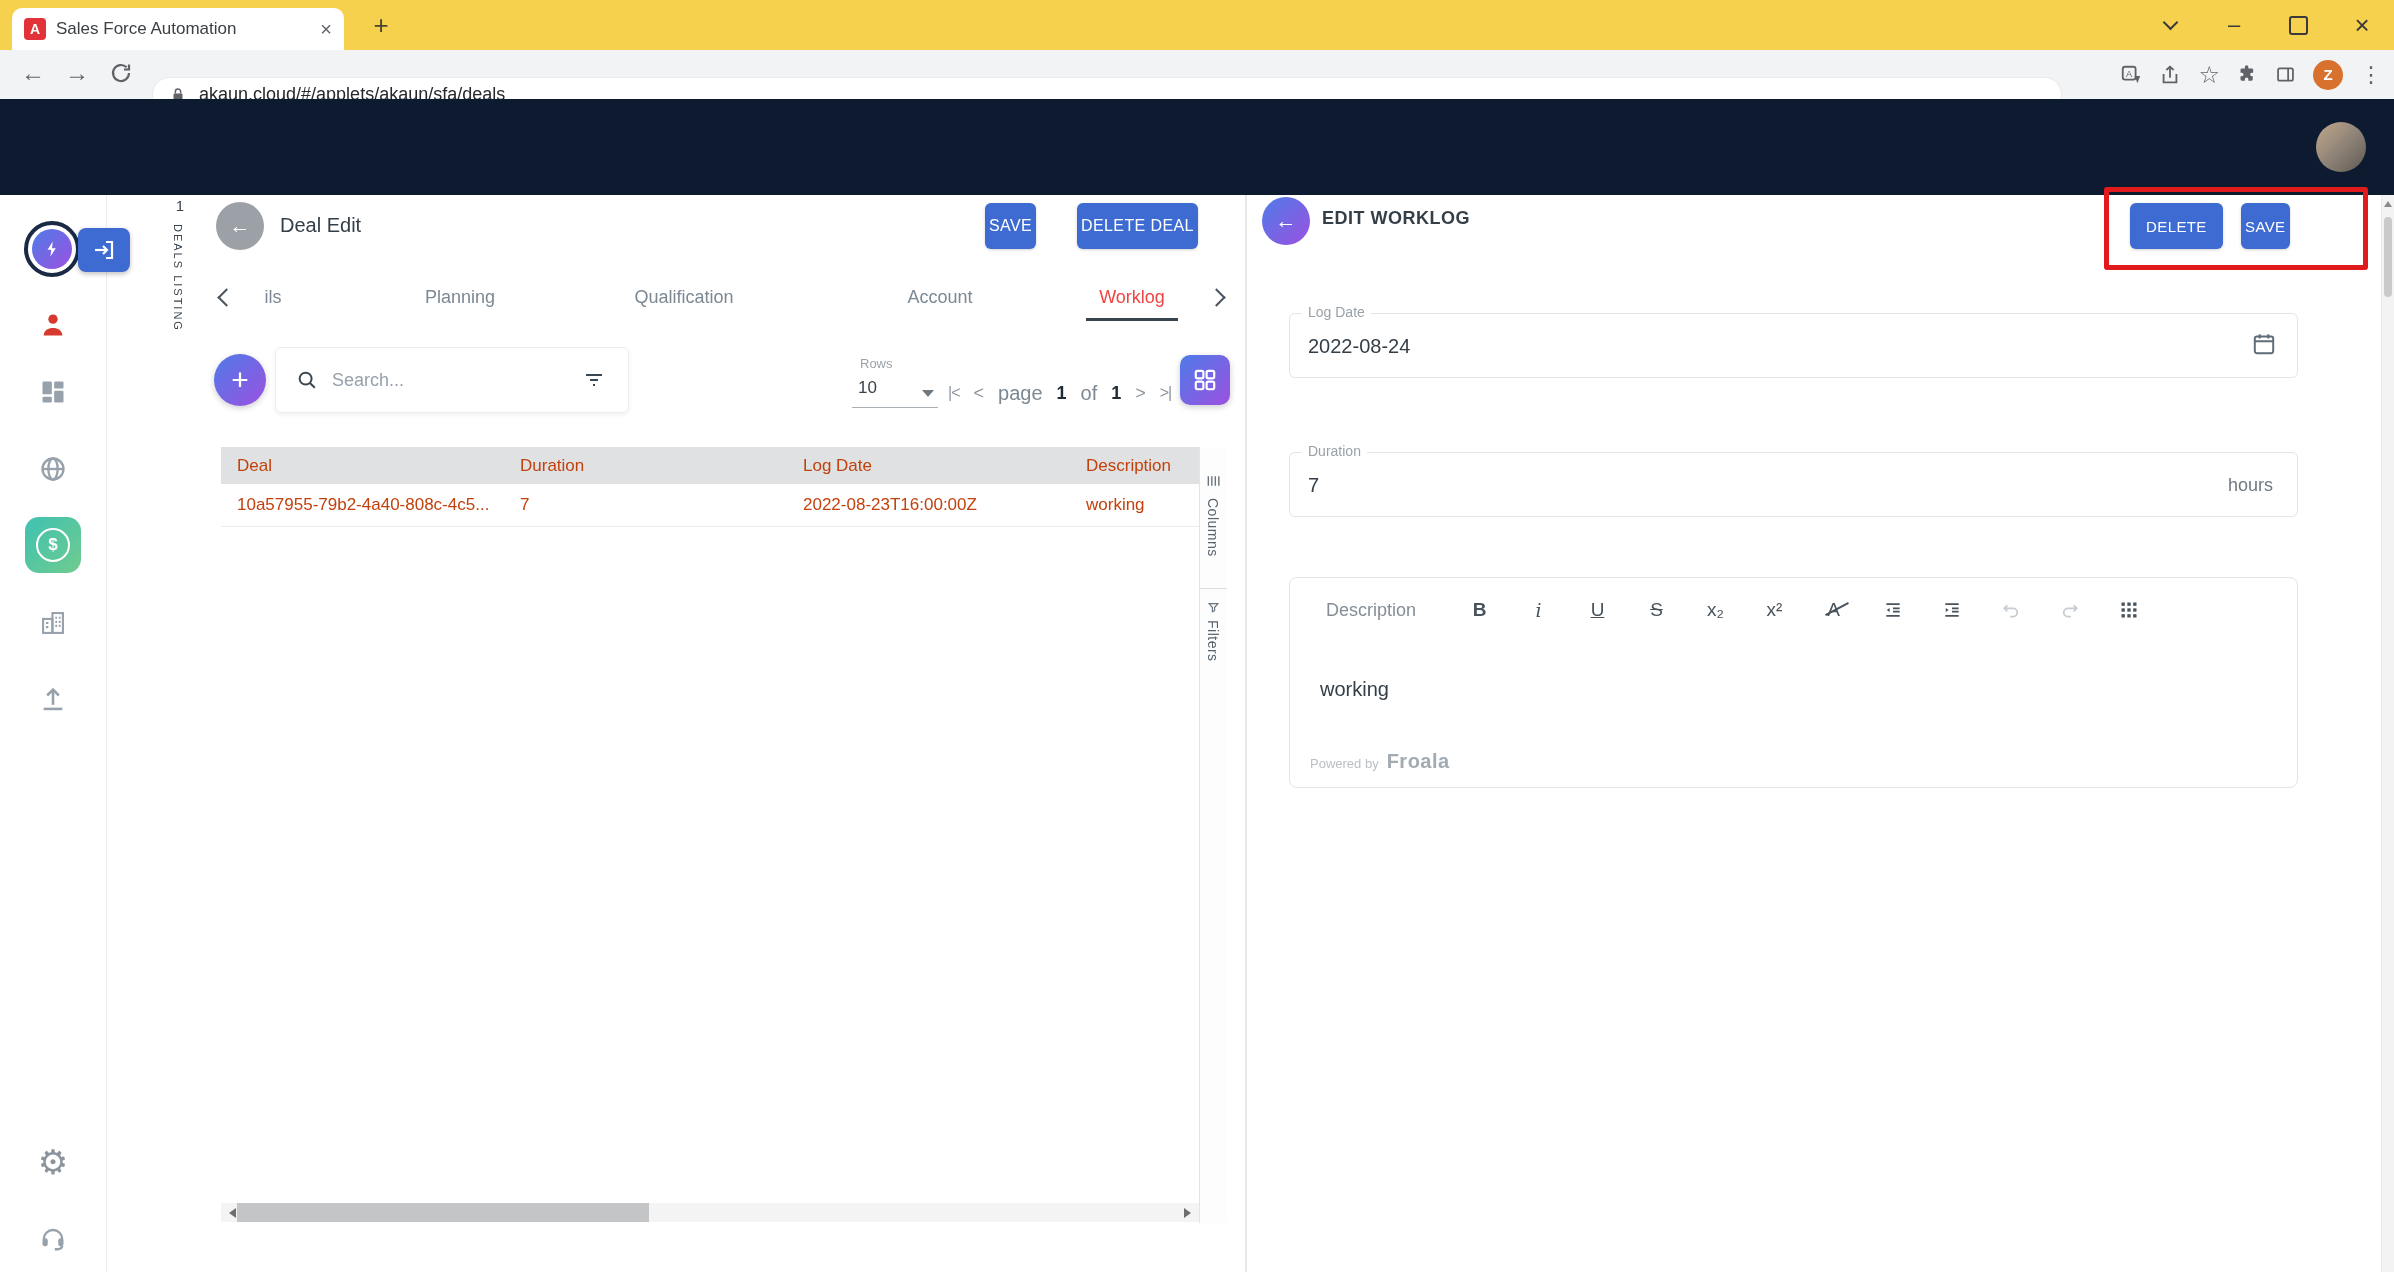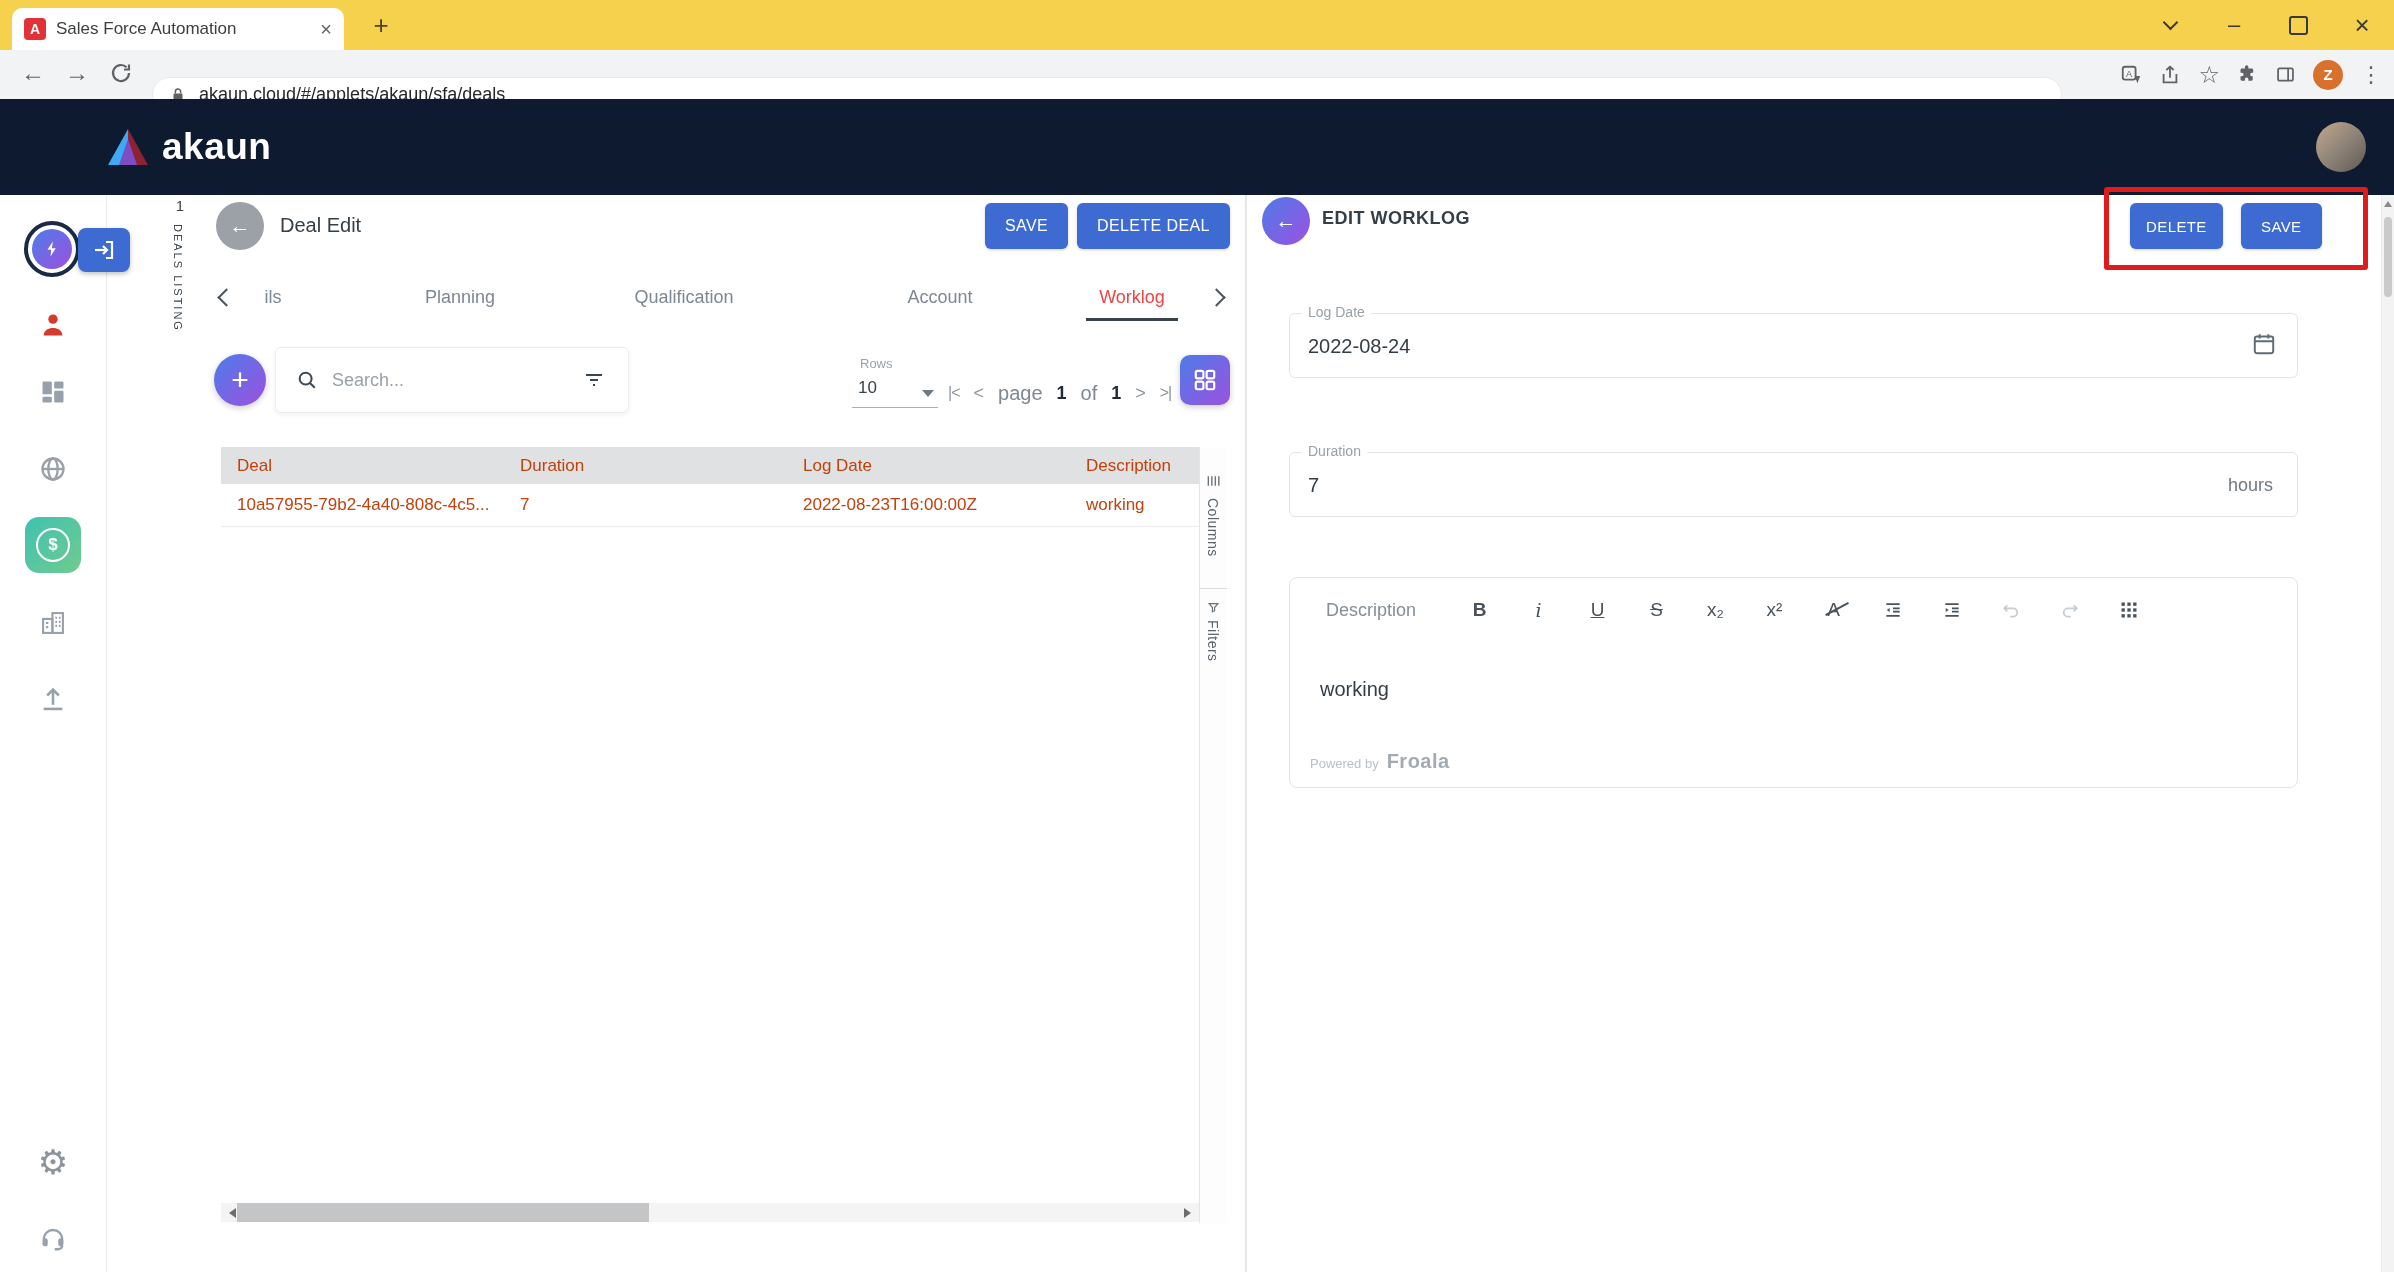--- a/index.html
+++ b/index.html
@@ -55,21 +55,21 @@
   .gear-glyph{position:absolute;left:34px;top:1142px;width:38px;font-size:34px;color:#8C959E;text-align:center;}
 
   
   .drawer-badge{position:absolute;left:168px;top:197px;width:24px;text-align:center;font-size:15px;color:#39434C;}
   .vtext{writing-mode:vertical-rl;}
   .drawer-label{position:absolute;left:172px;top:224px;font-size:11px;letter-spacing:2px;color:#39434C;}
 
   
   .btn{position:absolute;height:46px;border-radius:6px;background:#3D6BD2;color:#fff;font-weight:500;
     font-size:16px;letter-spacing:.4px;display:flex;align-items:center;justify-content:center;
-    padding:0 20px;box-shadow:0 1px 3px rgba(0,0,0,.18);cursor:pointer;}
+    padding:0 4px;box-shadow:0 1px 3px rgba(0,0,0,.18);cursor:pointer;}
   .back-circle{position:absolute;width:48px;height:48px;border-radius:50%;color:#fff;font-size:21px;}
   .grad{background:linear-gradient(135deg,#4E7BE8,#9C51E0);}
   .gray-bg{background:#9BA1A7;}
 
   
   .panel-title{position:absolute;left:280px;top:214px;font-size:20px;font-weight:500;color:#333E47;}
   .tab-item{position:absolute;top:287px;transform:translateX(-50%);font-size:18px;color:#7C8893;white-space:nowrap;cursor:pointer;}
   .tab-item.active{color:#ef4444;font-weight:500;}
   .tab-underline{position:absolute;left:1086px;top:318px;width:92px;height:3px;background:#39434C;}
   .plus-btn{position:absolute;left:214px;top:354px;width:52px;height:52px;border-radius:50%;color:#fff;font-size:30px;font-weight:300;
@@ -192,28 +192,20 @@
     </svg>
     <svg width="21" height="21" viewBox="0 0 24 24" fill="none" stroke="#5F6368" stroke-width="2">
       <rect x="3.5" y="5" width="17" height="14" rx="2"></rect>
         <path d="M15 5v14"></path>
     </svg>
     <div class="profile-badge center">Z</div>
     <div class="tb-ic" style="font-size:22px;">⋮</div>
   </div>
 
   <div class="app-header"></div>
-  <div class="brand">
-    <svg width="44" height="40" viewBox="0 0 44 40">
-      <polygon points="22,2 2,38 22,38" fill="#3FA9F5"></polygon>
-      <polygon points="22,2 42,38 22,38" fill="#8C2233"></polygon>
-      <polygon points="22,12 13,38 31,38" fill="#7C4DC4"></polygon>
-    </svg>
-    <span class="brand-text">akaun</span>
-  </div>
   <div class="hdr-avatar"></div>
 
   <div class="sidebar"></div>
   <div class="ring">
     <div class="ring-inner center">
       <svg width="18" height="18" viewBox="0 0 24 24">
         <path d="M13 2 6 13h5l-1 9 7-11h-5z" fill="#fff"></path>
       </svg>
     </div>
   </div>

